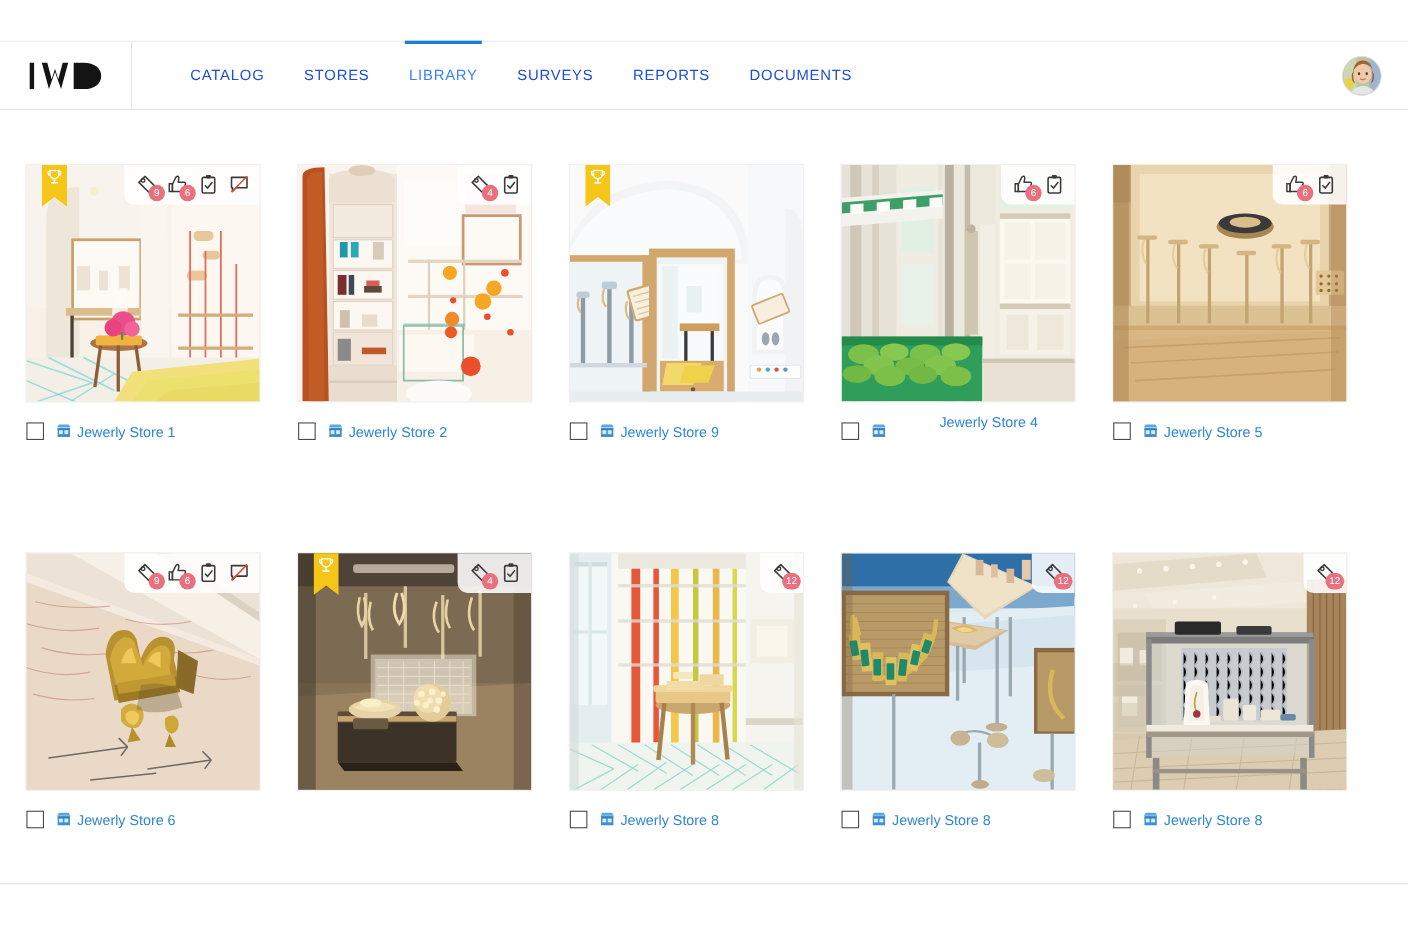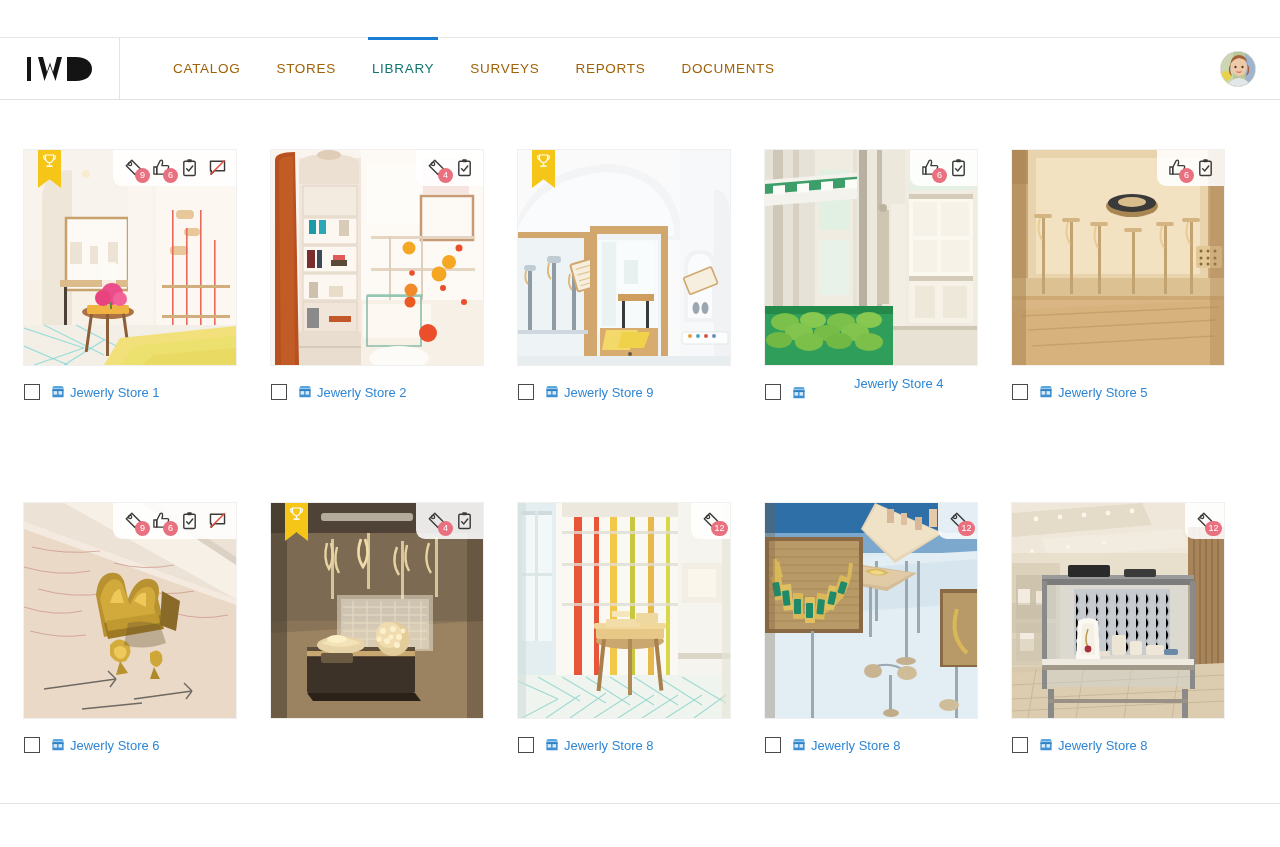--- a/index.html
+++ b/index.html
@@ -46,26 +46,26 @@
     align-items: stretch;
     padding-left: 35px;
   }
   .nav-item {
     position: relative;
     display: flex;
     align-items: center;
     padding: 0 18px;
     font-size: 13.5px;
     letter-spacing: 0.7px;
-    color: #a16207;
+    color: #1d4ed8;
     font-weight: 400;
     cursor: pointer;
     white-space: nowrap;
   }
-  .nav-item.active { color: #0f766e; }
+  .nav-item.active { color: #3b82f6; }
   .nav-item.active::before {
     content: "";
     position: absolute;
     top: -1px;
     left: 14px;
     right: 14px;
     height: 3px;
     background: #1a7fd4;
   }
   .avatar-wrap {
@@ -187,21 +187,21 @@
     cursor: pointer;
   }
   .store-icon { width: 14px; height: 14px; display: block; }
   .cap-text {
     font-size: 13px;
     color: #2f86d4;
     font-family: "Liberation Sans", sans-serif;
     white-space: nowrap;
   }
   .raised .cap-text { position: relative; top: -9px; }
-  .raised .cap-label { align-items: flex-end; gap: 48px; }
+  .raised .cap-label { align-items: flex-start; gap: 48px; }
 
   
   .footer-rule {
     position: absolute;
     left: 0;
     right: 0;
     top: 803px;
     border-top: 1px solid #e2e2e2;
   }
 </style>

